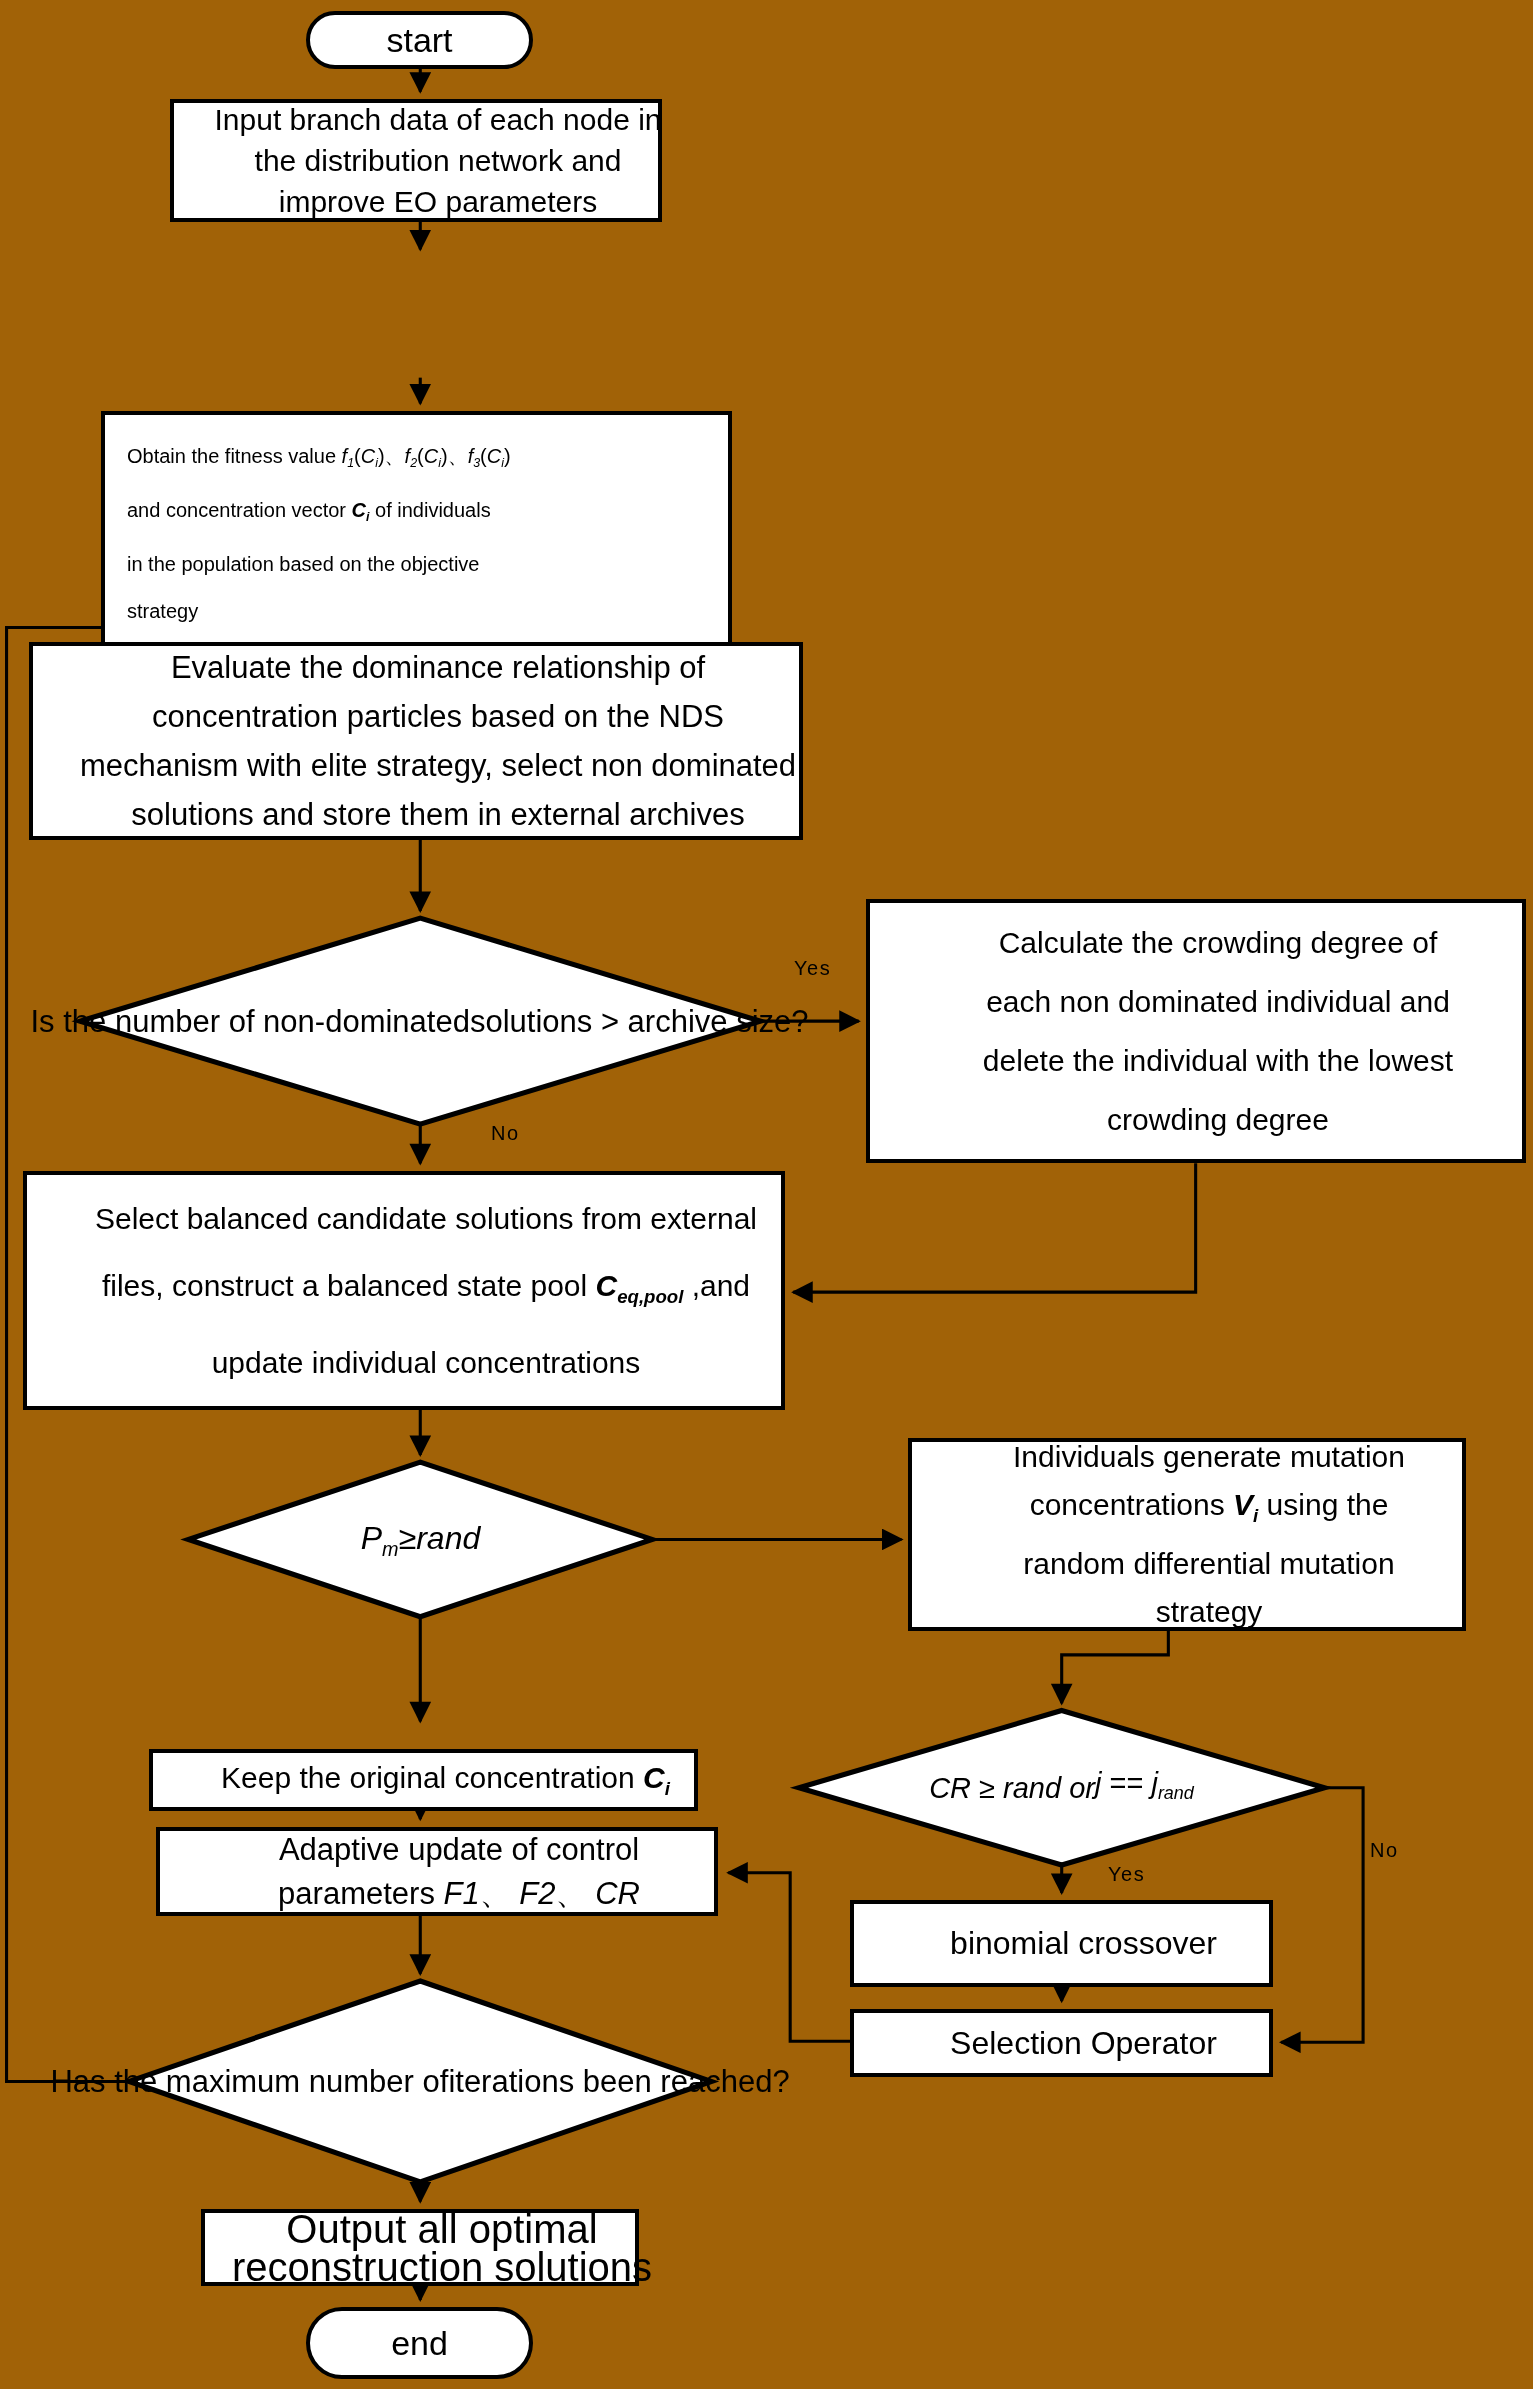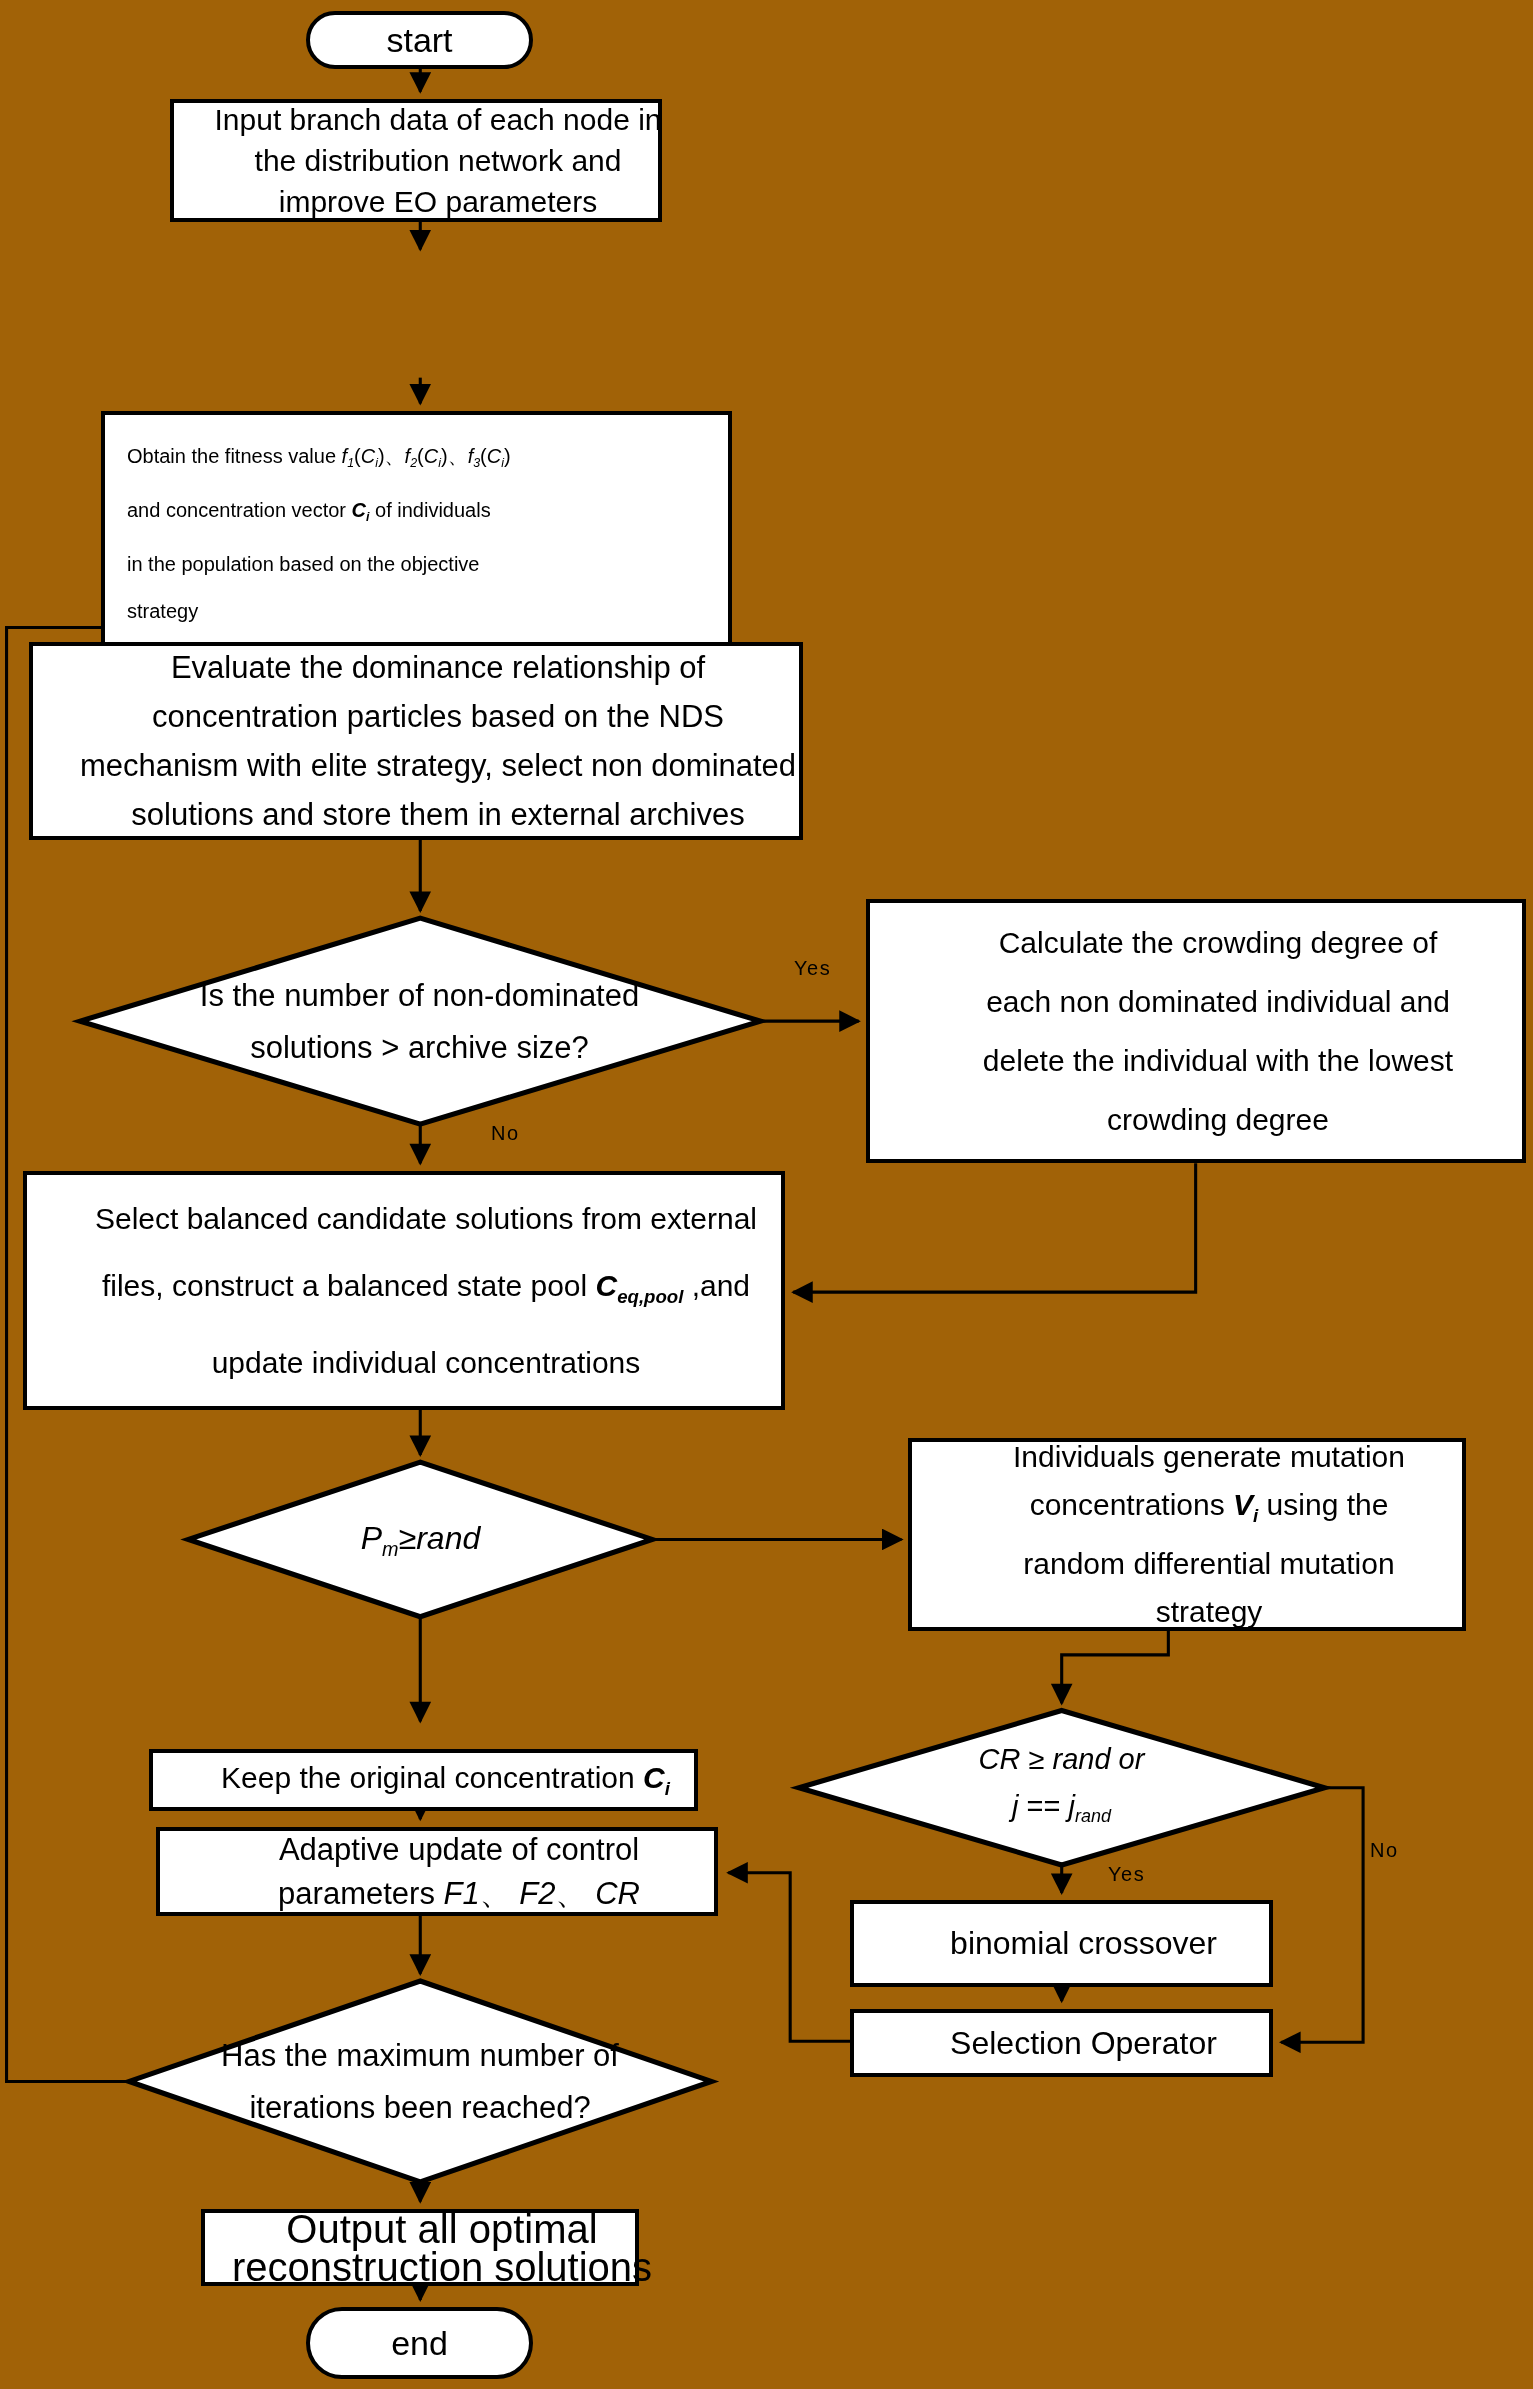--- a/index.html
+++ b/index.html
@@ -17,21 +17,21 @@
     display:flex;flex-direction:column;
     justify-content:center;align-items:center;
     text-align:center;box-sizing:border-box;
     background:#fff;
   }
   .rect{border:4.6px solid #000;padding-left:44px;}
   .terminator{border:4.1px solid #000;border-radius:36px;font-size:34px;}
   .line{white-space:nowrap;}
   .dtext{
     position:absolute;
-    display:flex;flex-direction:column;
+    display:flex;flex-direction:row;
     justify-content:center;align-items:center;
     text-align:center;
   }
   .elabel{position:absolute;font-size:20px;letter-spacing:1.5px;}
   
   .seg.n{font-style:normal;}
   .seg.i{font-style:italic;}
   .seg.is{font-style:italic;font-size:0.62em;vertical-align:-0.35em;}
   .seg.bi{font-style:italic;font-weight:bold;}
   .seg.bis{font-style:italic;font-weight:bold;font-size:0.62em;vertical-align:-0.35em;}

